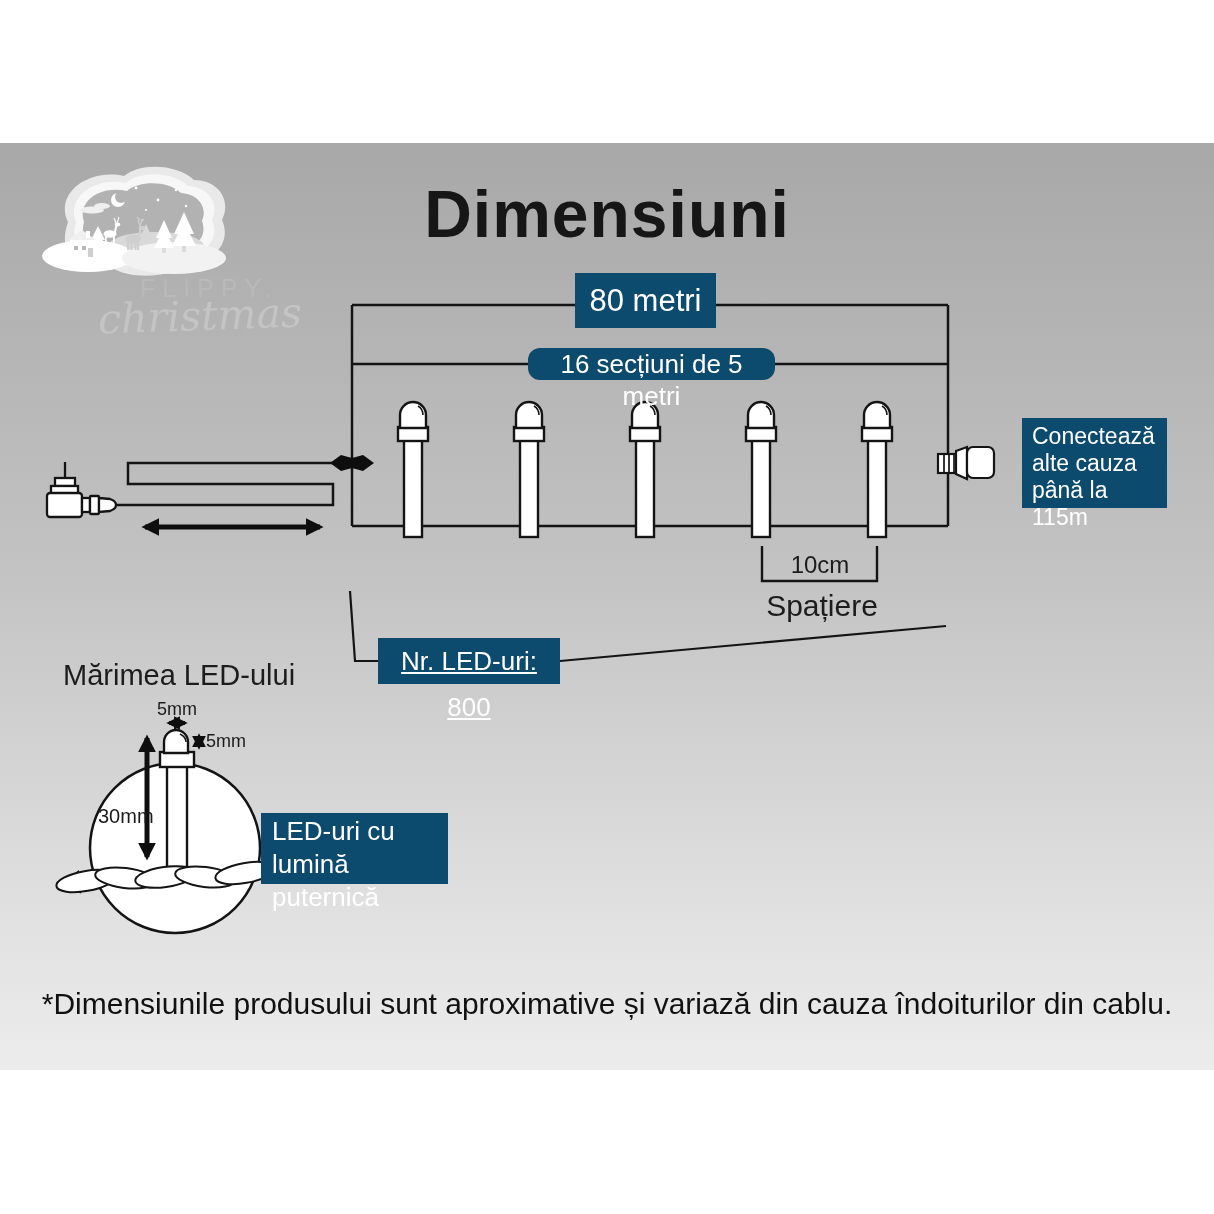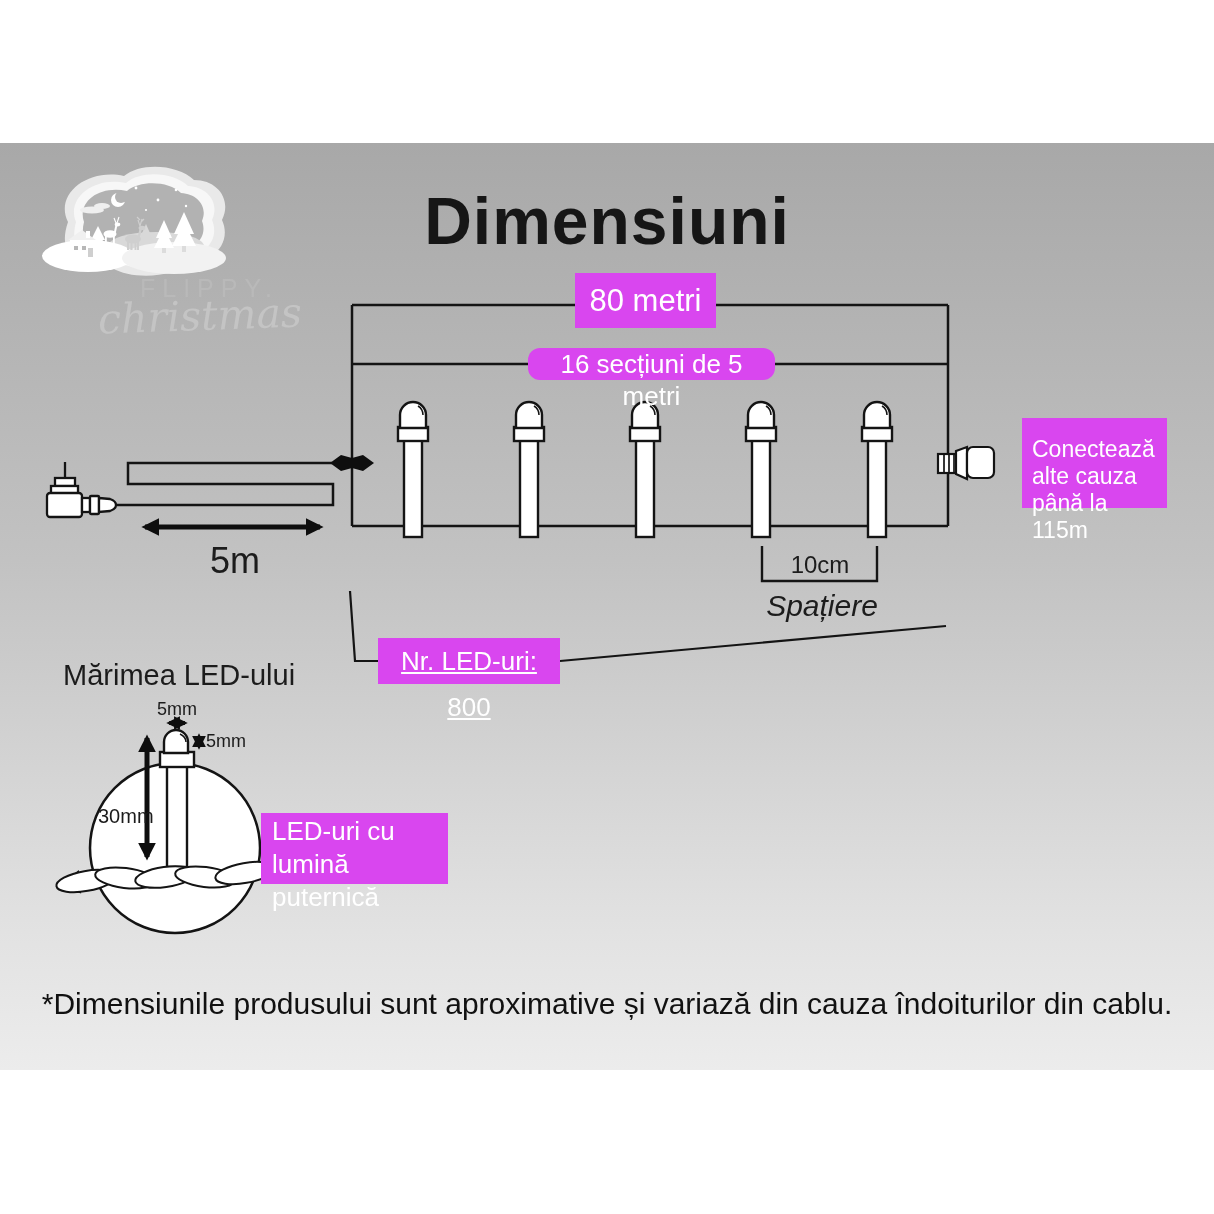--- a/index.html
+++ b/index.html
@@ -2,30 +2,30 @@
 <html><head>
 <meta charset="utf-8">
 <style>
   html,body{margin:0;padding:0;background:#ffffff;}
   .canvas{position:relative;width:1214px;height:1214px;background:#ffffff;overflow:hidden;
           font-family:"Liberation Sans","DejaVu Sans",sans-serif;color:#1c1c1c;}
   .band{position:absolute;left:0;top:143px;width:1214px;height:927px;
         background:linear-gradient(180deg,#a8a8a8 0%,#c2c2c2 45%,#e2e2e2 85%,#ececec 100%);}
   .artwork{position:absolute;left:0;top:0;width:1214px;height:1214px;}
   .abs{position:absolute;}
-  .title{left:0;right:0;top:176px;text-align:center;font-size:66px;font-weight:600;letter-spacing:1px;color:#161616;margin-top:7px;}
-  .blackbox{background:#d946ef;color:#ffffff;text-align:center;box-sizing:border-box;}
+  .title{left:0;right:0;top:176px;text-align:center;font-size:66px;font-weight:600;letter-spacing:1px;color:#161616;}
+  .blackbox{background:#0c4a6e;color:#ffffff;text-align:center;box-sizing:border-box;}
   .b80{left:575px;top:273px;width:141px;height:55px;font-size:31px;line-height:55px;}
   .b16{left:528px;top:348px;width:247px;height:32px;font-size:26px;line-height:32px;border-radius:12px;}
-  .bconn{left:1022px;top:418px;width:145px;height:90px;font-size:23px;line-height:27px;text-align:left;padding:18px 10px;}
+  .bconn{left:1022px;top:418px;width:145px;height:90px;font-size:23px;line-height:27px;text-align:left;padding:5px 10px;}
   .bcount{left:378px;top:638px;width:182px;height:46px;font-size:26px;line-height:46px;text-decoration:underline;}
   .bled{left:261px;top:813px;width:187px;height:71px;font-size:26px;line-height:33px;text-align:left;padding:2px 0 0 11px;}
   .lbl5m{left:135px;top:540px;width:200px;text-align:center;font-size:36px;}
   .lbl10{left:745px;top:551px;width:150px;text-align:center;font-size:24px;}
-  .lblsp{left:722px;top:589px;width:200px;text-align:center;font-size:30px;font-style:italic;}
+  .lblsp{left:722px;top:589px;width:200px;text-align:center;font-size:30px;}
   .lblhead{left:63px;top:659px;font-size:29px;}
   .lbl5t{left:147px;top:699px;width:60px;text-align:center;font-size:18px;}
   .lbl5r{left:206px;top:731px;font-size:18px;}
   .lbl30{left:98px;top:805px;font-size:20px;}
   .disc{left:0;right:0;top:987px;text-align:center;font-size:30px;color:#111;}
   .flippy{left:140px;top:274px;font-size:25px;letter-spacing:7px;color:#b9b9b9;}
   .xmas{left:98px;top:292px;font-size:41px;color:#c4c4c4;
         font-family:"DejaVu Serif","Liberation Serif",serif;font-style:italic;transform:rotate(-2deg);}
 </style>
 </head>
@@ -193,21 +193,20 @@
 
   <div class="abs blackbox b80">80 metri</div>
   <div class="abs blackbox b16">16 secțiuni de 5 metri</div>
 
   <div class="abs blackbox bconn">
     <div>Conectează</div>
     <div>alte cauza</div>
     <div>până la 115m</div>
   </div>
 
-  <div class="abs lbl5m">5m</div>
   <div class="abs lbl10">10cm</div>
   <div class="abs lblsp">Spațiere</div>
   <div class="abs blackbox bcount">Nr. LED-uri: 800</div>
 
   <div class="abs lblhead">Mărimea LED-ului</div>
   <div class="abs lbl5t">5mm</div>
   <div class="abs lbl5r">5mm</div>
   <div class="abs lbl30">30mm</div>
 
   <div class="abs disc">*Dimensiunile produsului sunt aproximative și variază din cauza îndoiturilor din cablu.</div>

